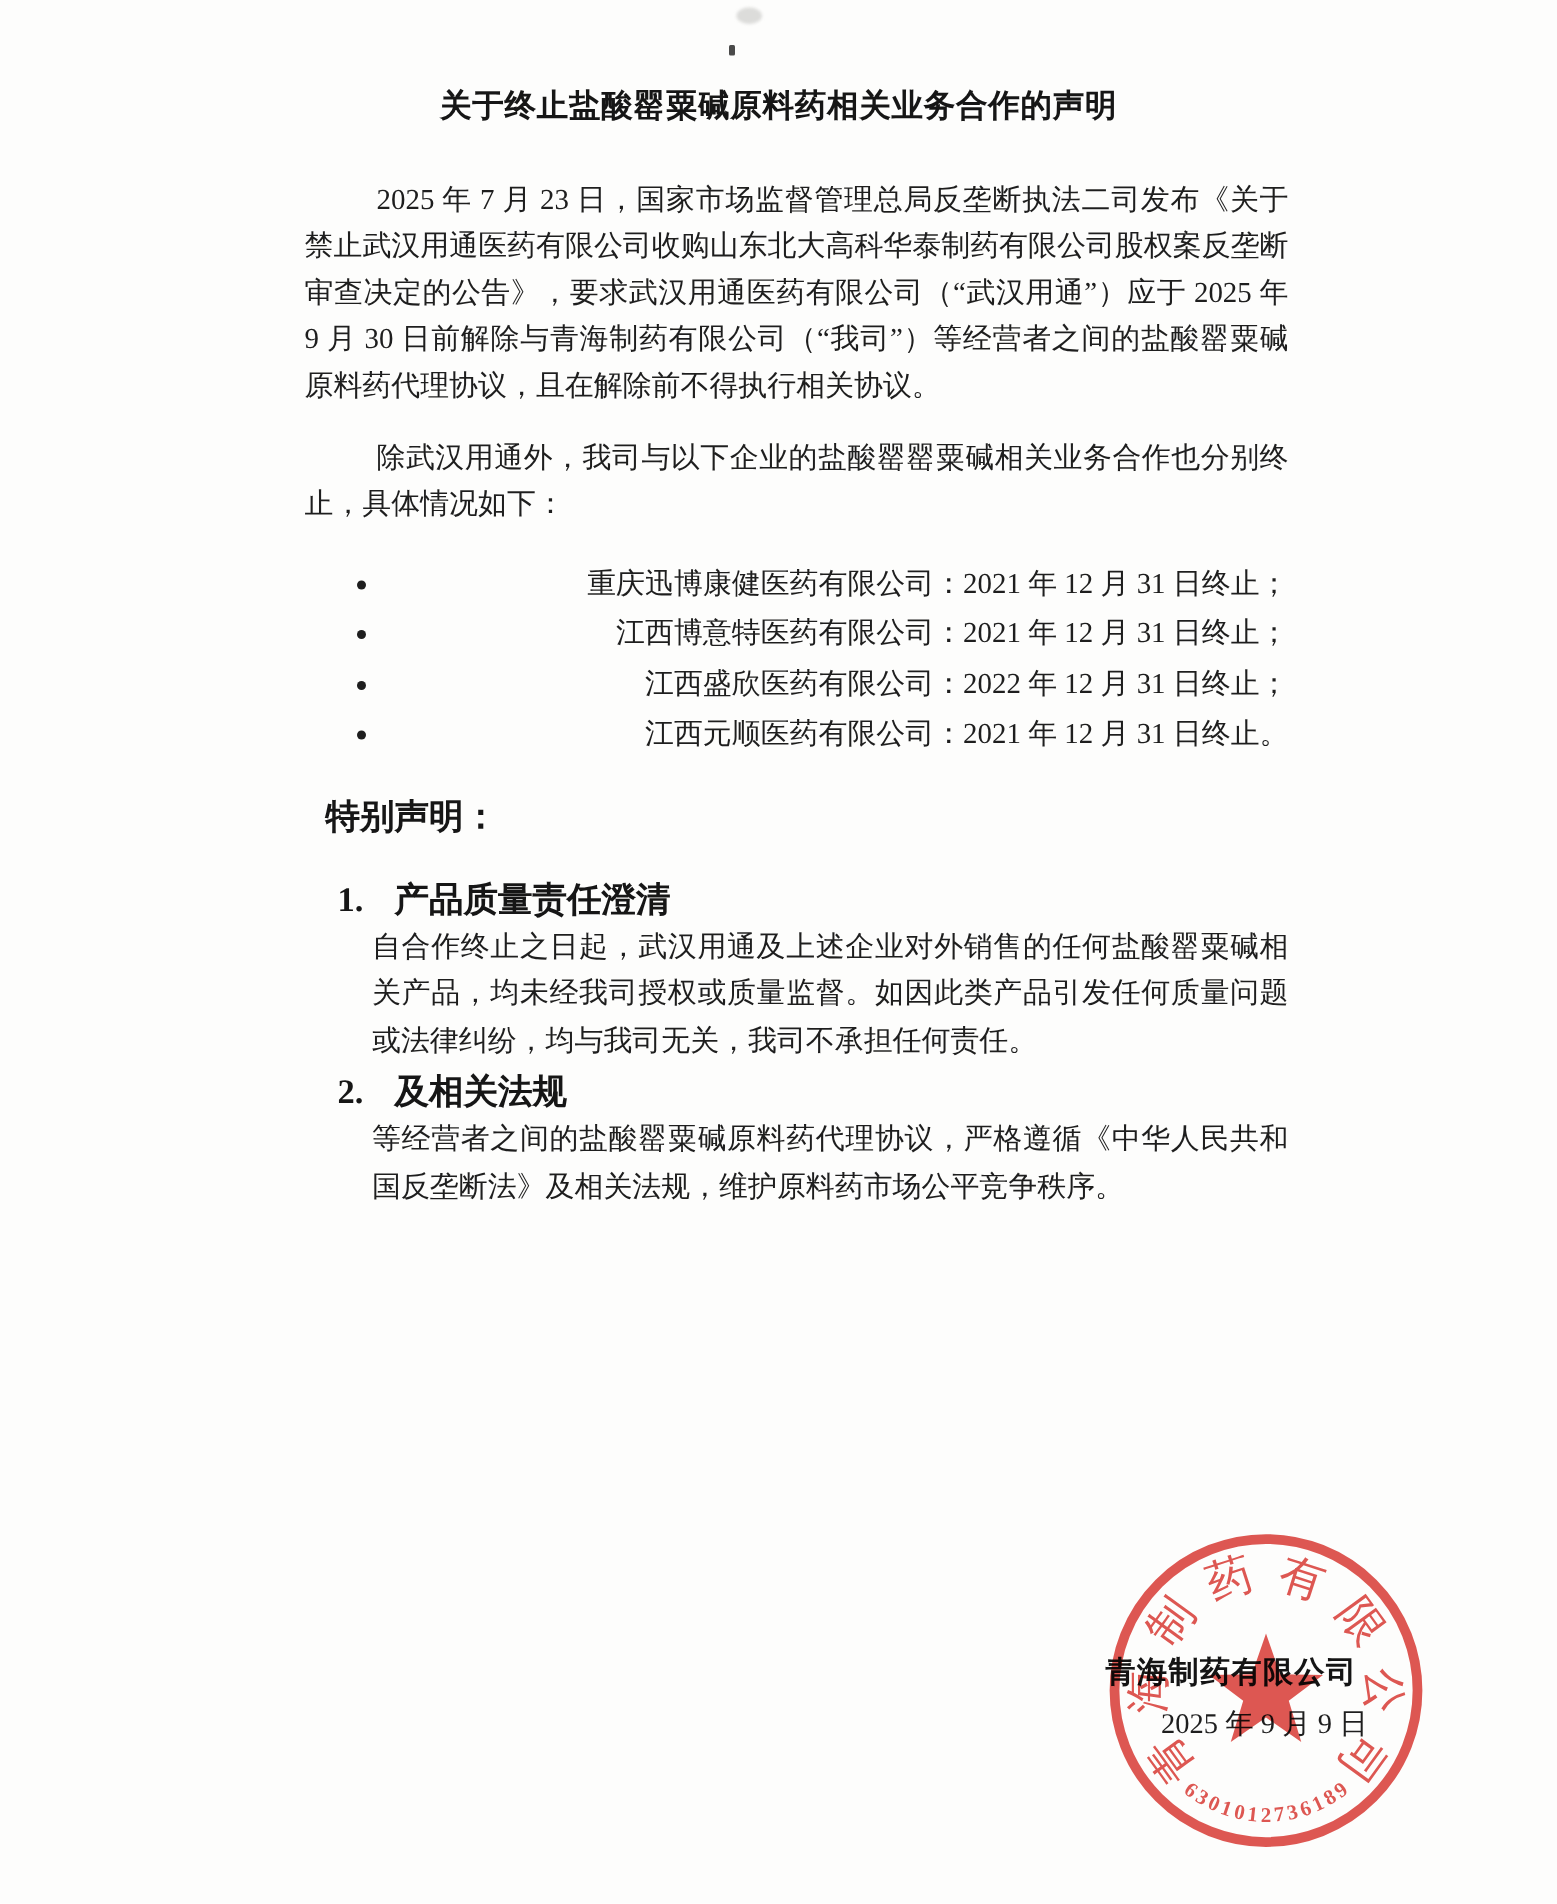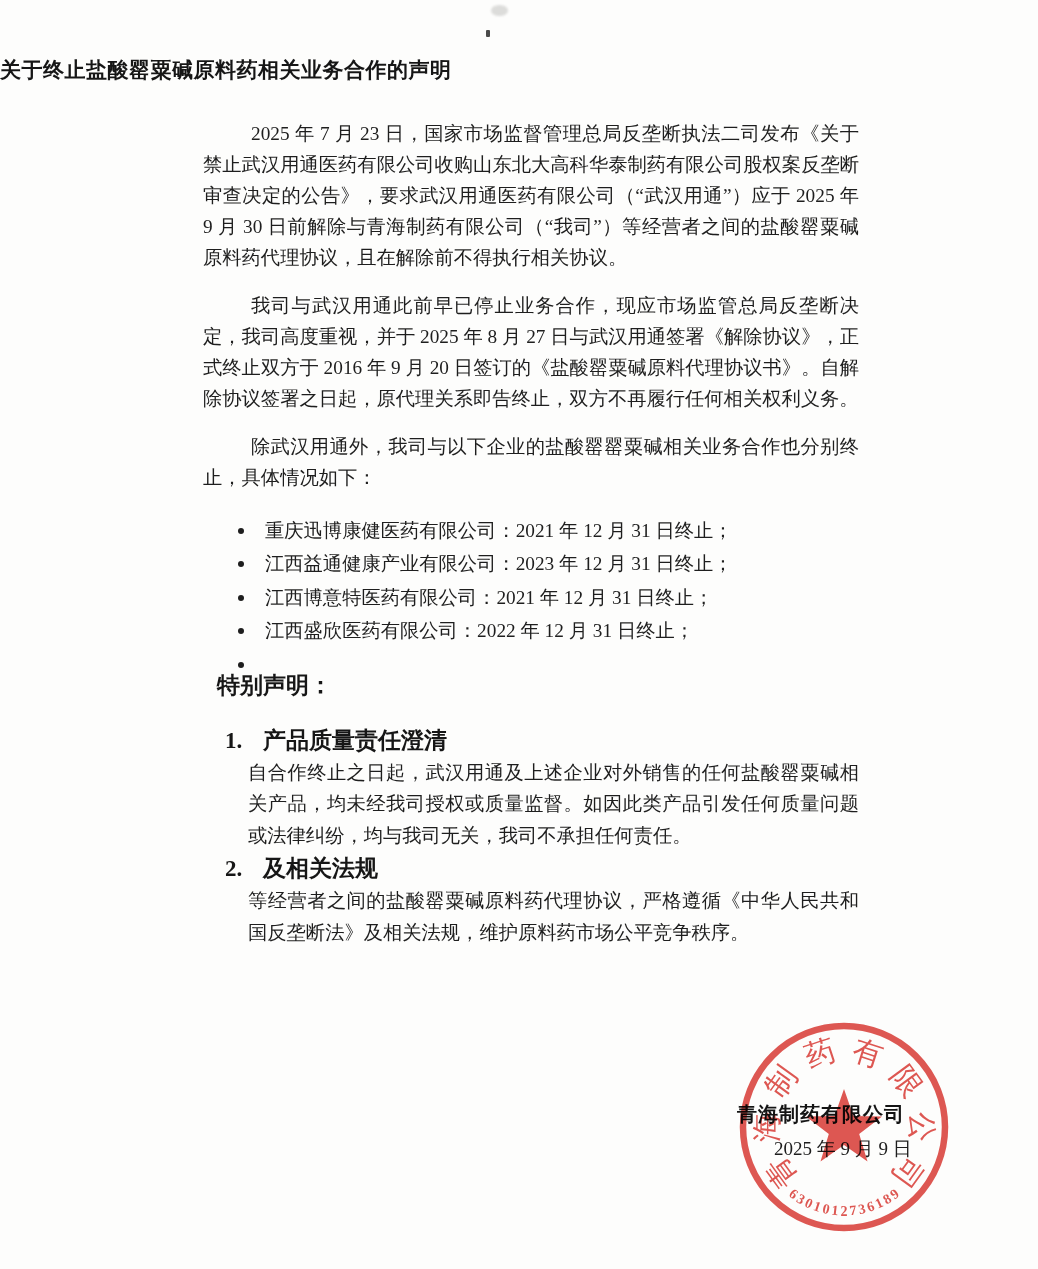--- a/index.html
+++ b/index.html
@@ -7,21 +7,21 @@
     width:1038px;height:1269px;
     background:#fdfdfc;
     font-family:"Liberation Serif","DejaVu Serif",serif;
     color:#1e1e1e;
     position:relative;
     overflow:hidden;
   }
   .page{position:absolute;inset:0;}
   .doc-title{
     margin:56px 0 0 0;
-    text-align:left;
+    text-align:center;
     font-size:21px;
     font-weight:bold;
     color:#161616;
     letter-spacing:0.5px;
   }
   .content{
     position:absolute;
     left:203px;
     top:118px;
     width:656px;
@@ -36,21 +36,21 @@
   .para:last-of-type{margin-bottom:0;}
   .term-list{
     list-style:none;
     margin:21px 0 0 0;
     padding:0;
   }
   .term-item{
     position:relative;
     padding-left:62px;
     line-height:33.4px;
-    text-align:left;
+    text-align:right;
   }
   .dot{
     position:absolute;
     left:35px;top:14px;
     width:6px;height:6px;
     border-radius:50%;
     background:#1e1e1e;
   }
   .special-heading{
     margin:22px 0 0 14px;
@@ -113,29 +113,27 @@
 <body>
 
 <div class="page">
   <div class="smudge"></div>
   <div class="speck"></div>
 
   <h1 class="doc-title">关于终止盐酸罂粟碱原料药相关业务合作的声明</h1>
 
   <div class="content">
     <p class="para">2025 年 7 月 23 日，国家市场监督管理总局反垄断执法二司发布《关于禁止武汉用通医药有限公司收购山东北大高科华泰制药有限公司股权案反垄断审查决定的公告》，要求武汉用通医药有限公司（“武汉用通”）应于 2025 年 9 月 30 日前解除与青海制药有限公司（“我司”）等经营者之间的盐酸罂粟碱原料药代理协议，且在解除前不得执行相关协议。</p>
-    <p class="para">我司与武汉用通此前早已停止业务合作，现应市场监管总局反垄断决定，我司高度重视，并于 2025 年 8 月 27 日与武汉用通签署《解除协议》，正式终止双方于 2016 年 9 月 20 日签订的《盐酸罂粟碱原料代理协议书》。自解除协议签署之日起，原代理关系即告终止，双方不再履行任何相关权利义务。</p>
     <p class="para">除武汉用通外，我司与以下企业的盐酸罂罂粟碱相关业务合作也分别终止，具体情况如下：</p>
 
     <ul class="term-list">
       <li class="term-item"><span class="dot"></span><span>重庆迅博康健医药有限公司：2021 年 12 月 31 日终止；</span></li>
-      <li class="term-item"><span class="dot"></span><span>江西益通健康产业有限公司：2023 年 12 月 31 日终止；</span></li>
       <li class="term-item"><span class="dot"></span><span>江西博意特医药有限公司：2021 年 12 月 31 日终止；</span></li>
       <li class="term-item"><span class="dot"></span><span>江西盛欣医药有限公司：2022 年 12 月 31 日终止；</span></li>
-      <li class="term-item"><span class="dot"></span></li>
+      <li class="term-item"><span class="dot"></span><span>江西元顺医药有限公司：2021 年 12 月 31 日终止。</span></li>
     </ul>
 
     <div class="special-heading">特别声明：</div>
 
     <div class="special-item">
       <div class="item-head"><span class="item-num">1.</span><span>产品质量责任澄清</span></div>
       <p class="item-body">自合作终止之日起，武汉用通及上述企业对外销售的任何盐酸罂粟碱相关产品，均未经我司授权或质量监督。如因此类产品引发任何质量问题或法律纠纷，均与我司无关，我司不承担任何责任。</p>
     </div>
 
     <div class="special-item second">

